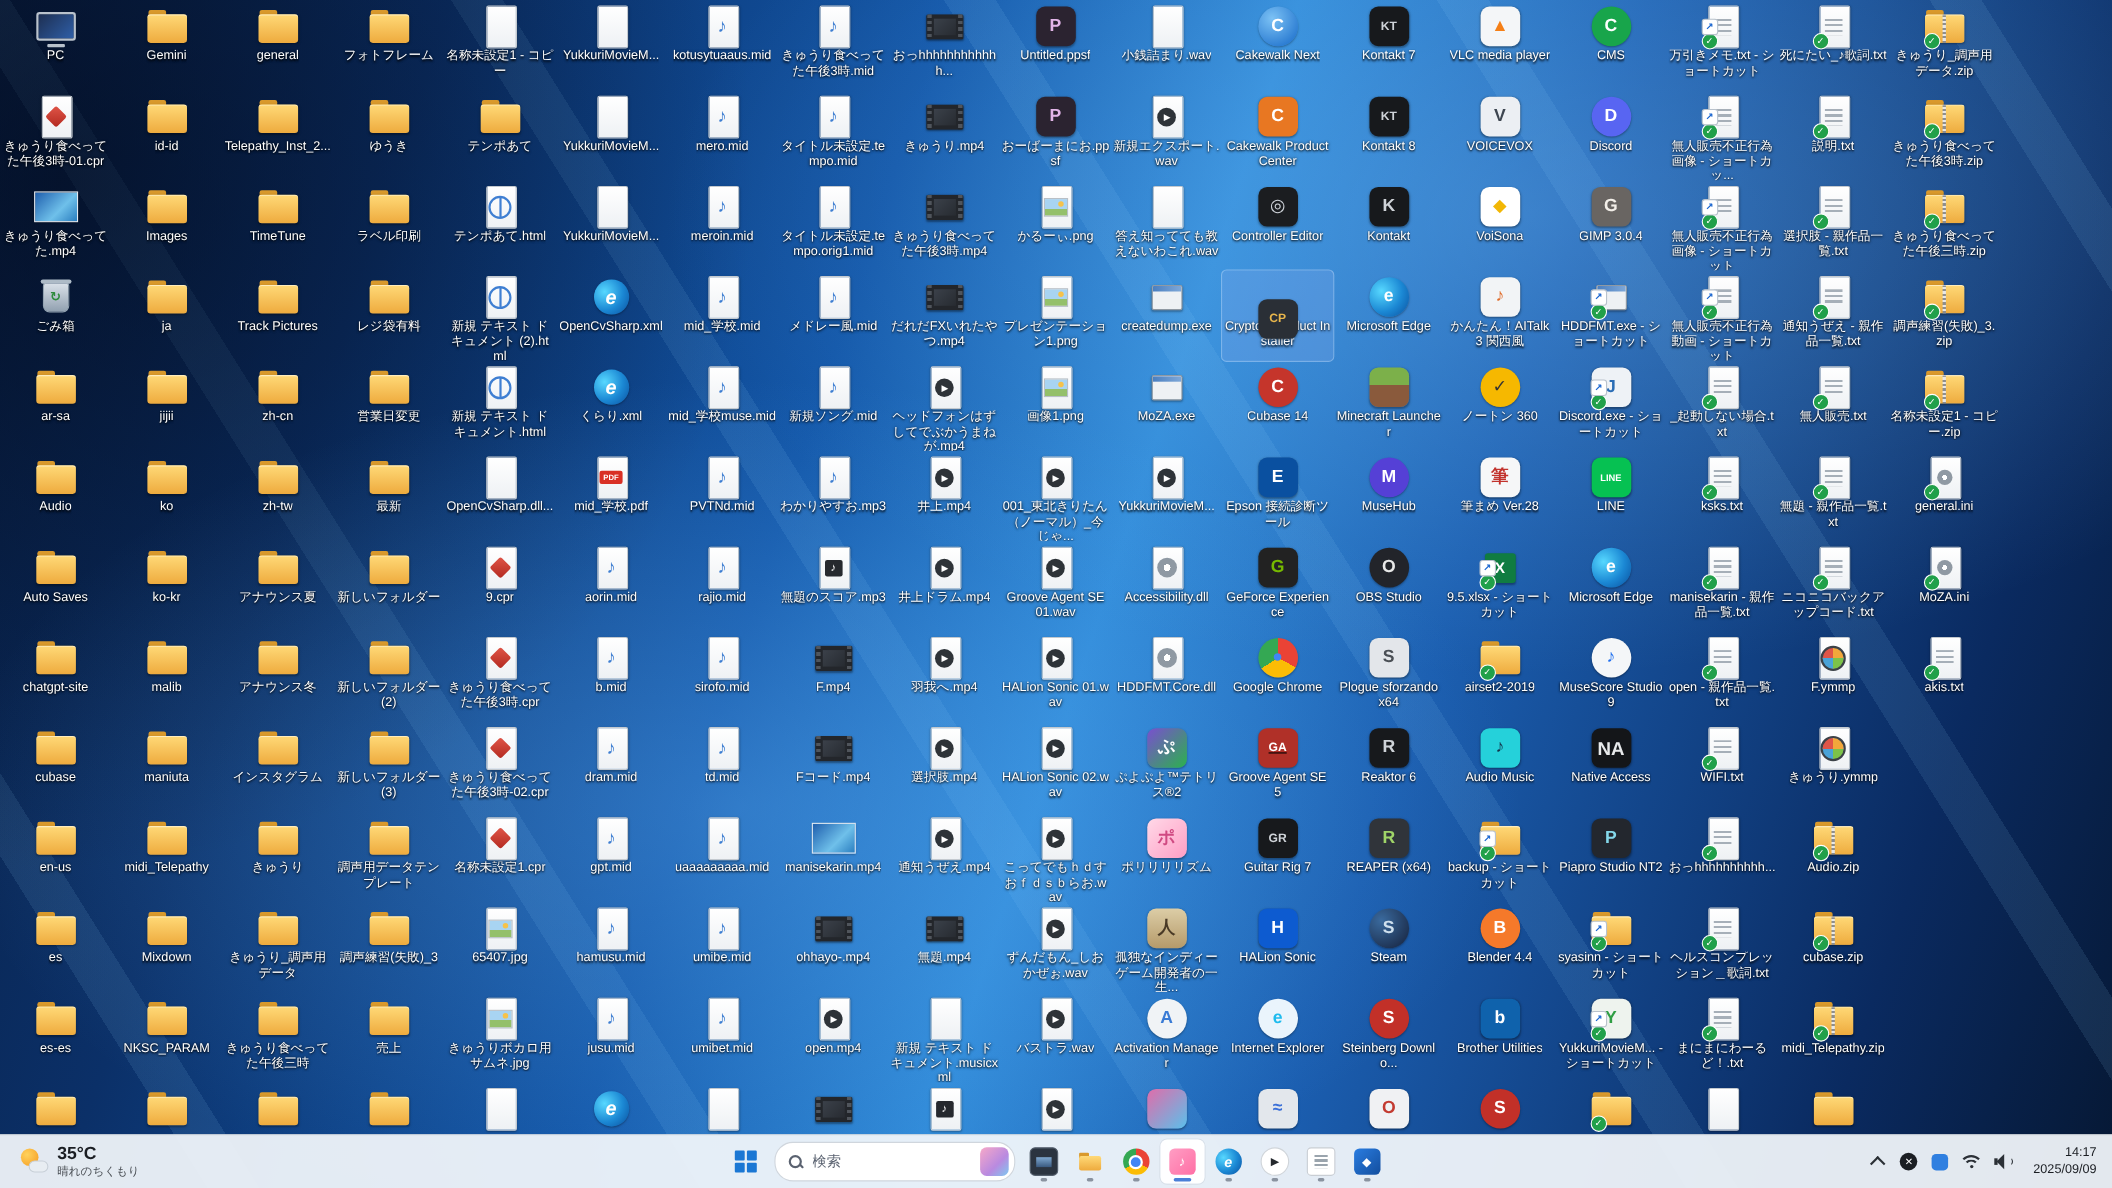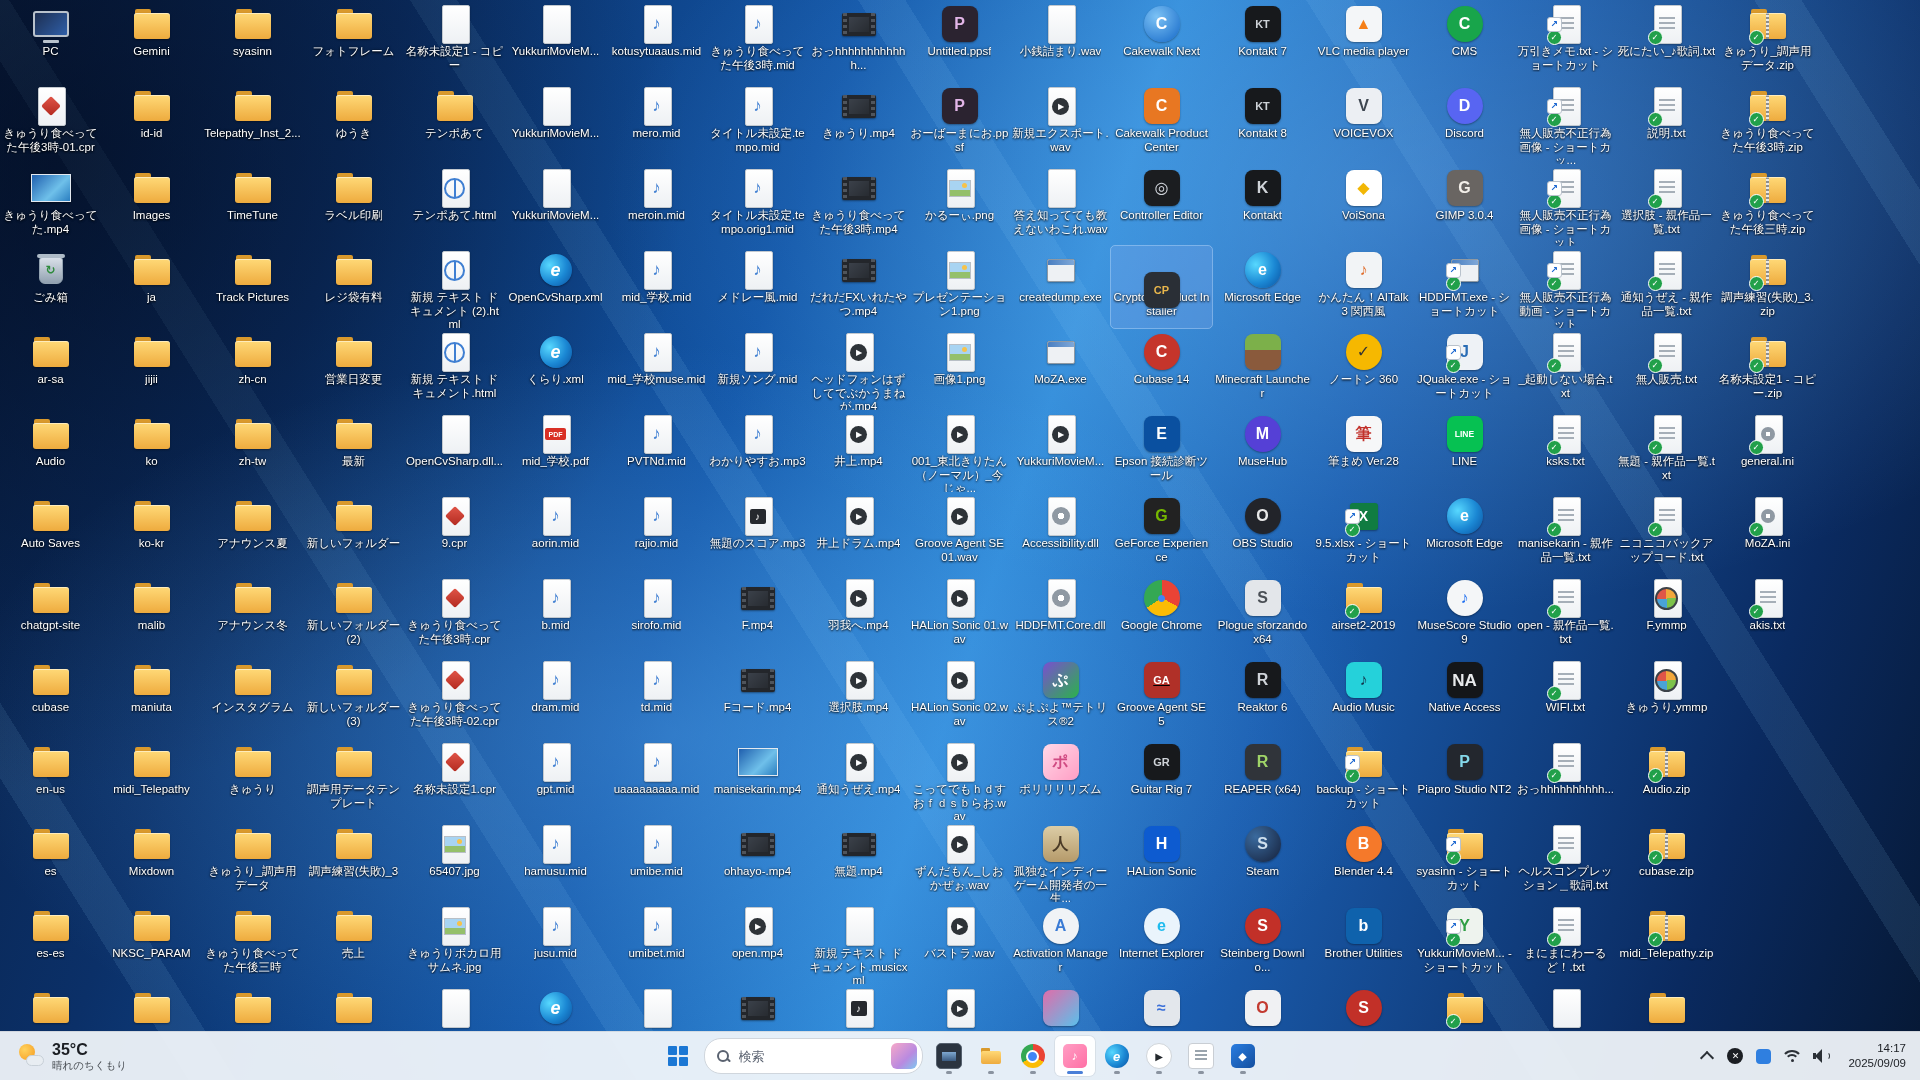--- a/index.html
+++ b/index.html
@@ -93,21 +93,21 @@
   .tb-btn.active{background:rgba(255,255,255,.95);box-shadow:0 0 0 1px rgba(0,0,0,.06);}
   .dash{position:absolute;bottom:2px;left:50%;transform:translateX(-50%);width:6px;height:3px;border-radius:2px;background:#8a93a0;}
   .tb-btn.active .dash{width:16px;background:#4a7fd8;}
   .start-logo{width:20px;height:20px;display:grid;grid-template-columns:1fr 1fr;gap:2px;}
   .start-logo i{background:#1b77d4;border-radius:1px;}
   .search{width:200px;height:34px;background:#fff;border:1px solid #d0d6dd;border-radius:17px;display:flex;
        align-items:center;padding:0 5px 0 12px;gap:8px;}
   .glass{width:12px;height:12px;position:relative;flex:0 0 auto;}
   .glass::before{content:"";position:absolute;left:0;top:0;width:8px;height:8px;border:2px solid #5a6270;border-radius:50%;}
   .glass::after{content:"";position:absolute;left:9px;top:9px;width:5px;height:2px;background:#5a6270;transform:rotate(45deg);border-radius:1px;}
-  .search input{border:none;outline:none;flex:1;min-width:0;font-size:13px;color:#4c1d95;background:transparent;font-family:Liberation Sans, sans-serif;}
+  .search input{border:none;outline:none;flex:1;min-width:0;font-size:13px;color:#4c1d95;background:transparent;font-family:Liberation Mono, monospace;}
   .search input::placeholder{color:#5a6270;}
   .search-thumb{width:26px;height:26px;border-radius:6px;flex:0 0 auto;
        background:linear-gradient(135deg,#f7a8c8,#b98ae0 60%,#7fc8f0);}
   .tb-apps{display:flex;align-items:center;gap:2px;}
   .tbico{width:24px;height:24px;border-radius:5px;position:relative;display:flex;align-items:center;justify-content:center;}
   .tb-darkwin{background:#2b3440;border:1px solid #55606e;}
   .tb-darkwin::before{content:"";width:14px;height:9px;background:linear-gradient(#7fa8d0,#3a5a80);}
   .tb-explorer{background:transparent;}
   .tb-explorer::before{content:"";position:absolute;left:2px;top:4px;width:9px;height:5px;border-radius:1px 1px 0 0;background:#d9992c;}
   .tb-explorer::after{content:"";position:absolute;left:2px;top:7px;width:20px;height:13px;border-radius:2px;background:linear-gradient(180deg,#ffd977,#eeab3e);}
@@ -156,21 +156,21 @@
         <div class="cell">
           <div class="ico k-folder">
             <span class="inner"></span>
           </div>
           <div class="lbl">Gemini</div>
         </div>
         <div class="cell">
           <div class="ico k-folder">
             <span class="inner"></span>
           </div>
-          <div class="lbl">syasinn</div>
+          <div class="lbl">general</div>
         </div>
         <div class="cell">
           <div class="ico k-folder">
             <span class="inner"></span>
           </div>
           <div class="lbl">フォトフレーム</div>
         </div>
         <div class="cell">
           <div class="ico k-file fileback">
             <span class="inner"></span>
@@ -722,21 +722,21 @@
           <div class="lbl">ノートン 360</div>
         </div>
         <div class="cell">
           <div class="ico k-app">
             <span class="appbox" style="background: rgb(238, 242, 246);">
               <span class="glyph" style="color: rgb(42, 109, 181); font-size: 16px;">J</span>
             </span>
             <span class="badge ck">✓</span>
             <span class="badge sc up">↗</span>
           </div>
-          <div class="lbl">JQuake.exe - ショートカット</div>
+          <div class="lbl">Discord.exe - ショートカット</div>
         </div>
         <div class="cell">
           <div class="ico k-txt fileback">
             <span class="inner"></span>
             <span class="badge ck">✓</span>
           </div>
           <div class="lbl">_起動しない場合.txt</div>
         </div>
         <div class="cell">
           <div class="ico k-txt fileback">

